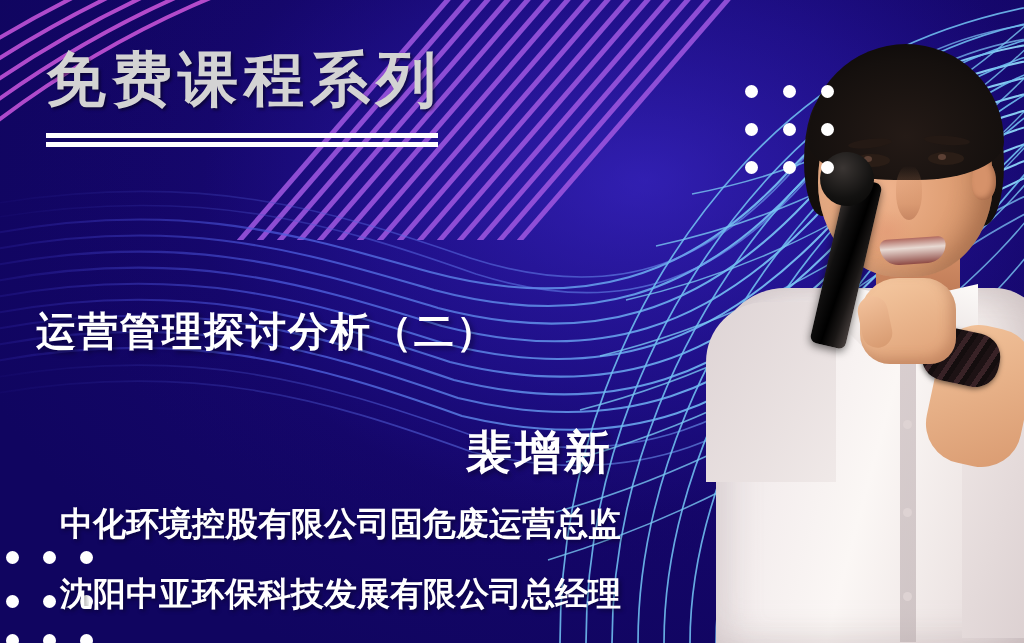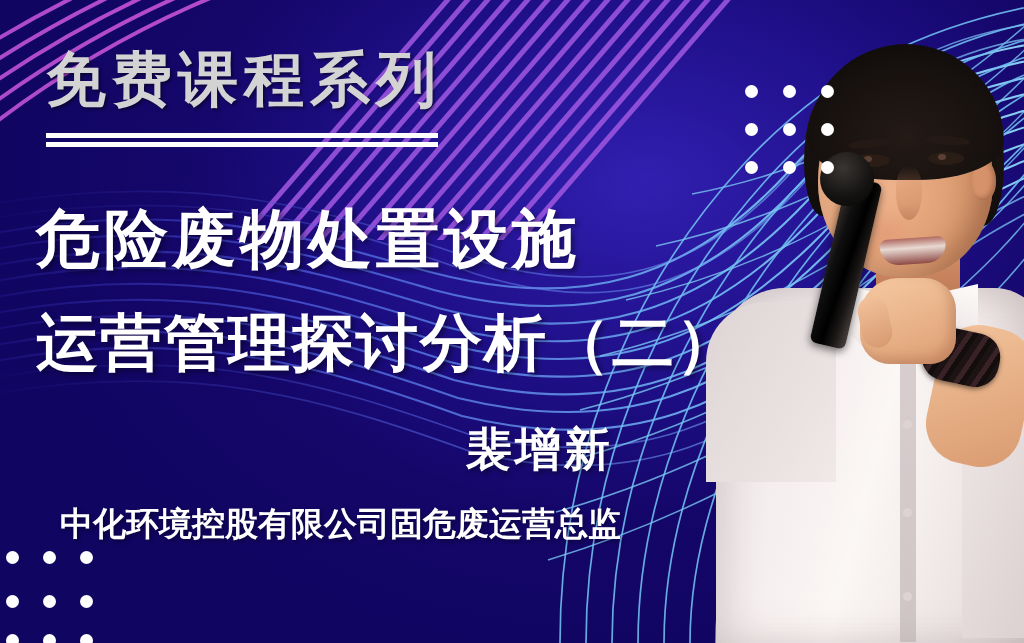--- a/index.html
+++ b/index.html
@@ -128,30 +128,29 @@
   .rule + .rule { margin-top:4px; }
 
   .title-1 {
     position:absolute; left:36px; top:208px;
     font-size:64px; line-height:1; font-weight:700; letter-spacing:4px;
     color:#ffffff; white-space:nowrap;
     text-shadow:3px 3px 5px rgba(0,0,0,.4);
   }
   .title-2 {
     position:absolute; left:36px; top:312px;
-    font-size:62px; line-height:1; font-weight:700; letter-spacing:2px;
+    font-size:40px; line-height:1; font-weight:700; letter-spacing:2px;
     color:#ffffff; white-space:nowrap;
     text-shadow:3px 3px 5px rgba(0,0,0,.4);
   }
   .speaker {
     position:absolute; left:466px; top:430px;
     font-size:46px; line-height:1; font-weight:700; letter-spacing:3px;
     color:#ffffff; white-space:nowrap;
     text-shadow:2px 3px 5px rgba(0,0,0,.4);
-    font-family:Liberation Mono, monospace;
   }
   .affil {
     position:absolute; left:60px;
     font-size:33px; line-height:1; font-weight:700; letter-spacing:0px;
     color:#ffffff; white-space:nowrap;
     text-shadow:2px 2px 4px rgba(0,0,0,.4);
   }
   .affil-1 { top:508px; }
   .affil-2 { top:578px; }
 
@@ -319,20 +318,20 @@
     <span class="dot" style="left:80px;top:634px"></span>
   </div>
 
   <div class="kicker">免费课程系列</div>
 
   <div class="rule-wrap">
     <div class="rule"></div>
     <div class="rule"></div>
   </div>
 
-  <div class="title-1">危险废物处置设施</div>
   <div class="title-2">运营管理探讨分析（二）</div>
 
   <div class="speaker">裴增新</div>
 
   <div class="affil affil-1">中化环境控股有限公司固危废运营总监</div>
+  <div class="affil affil-2">沈阳中亚环保科技发展有限公司总经理</div>
 
 </div>
 
 </body></html>

